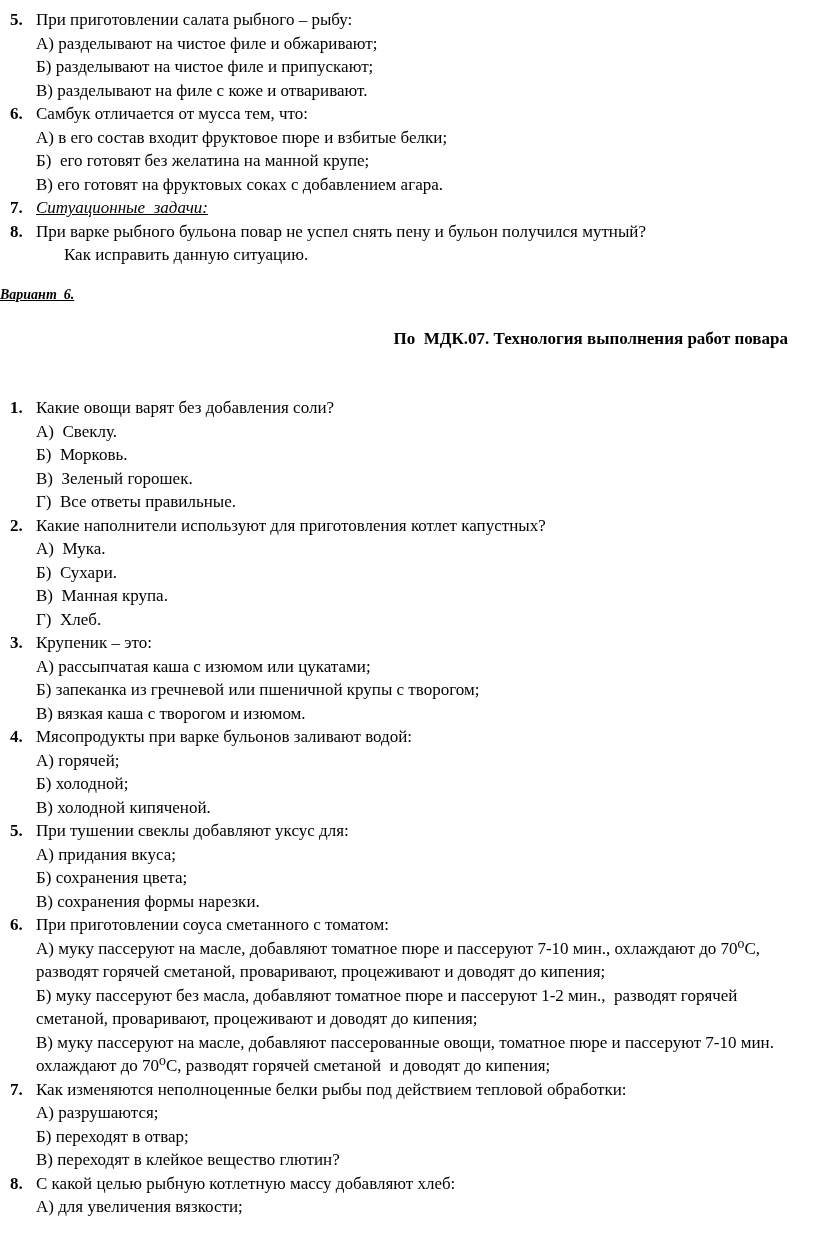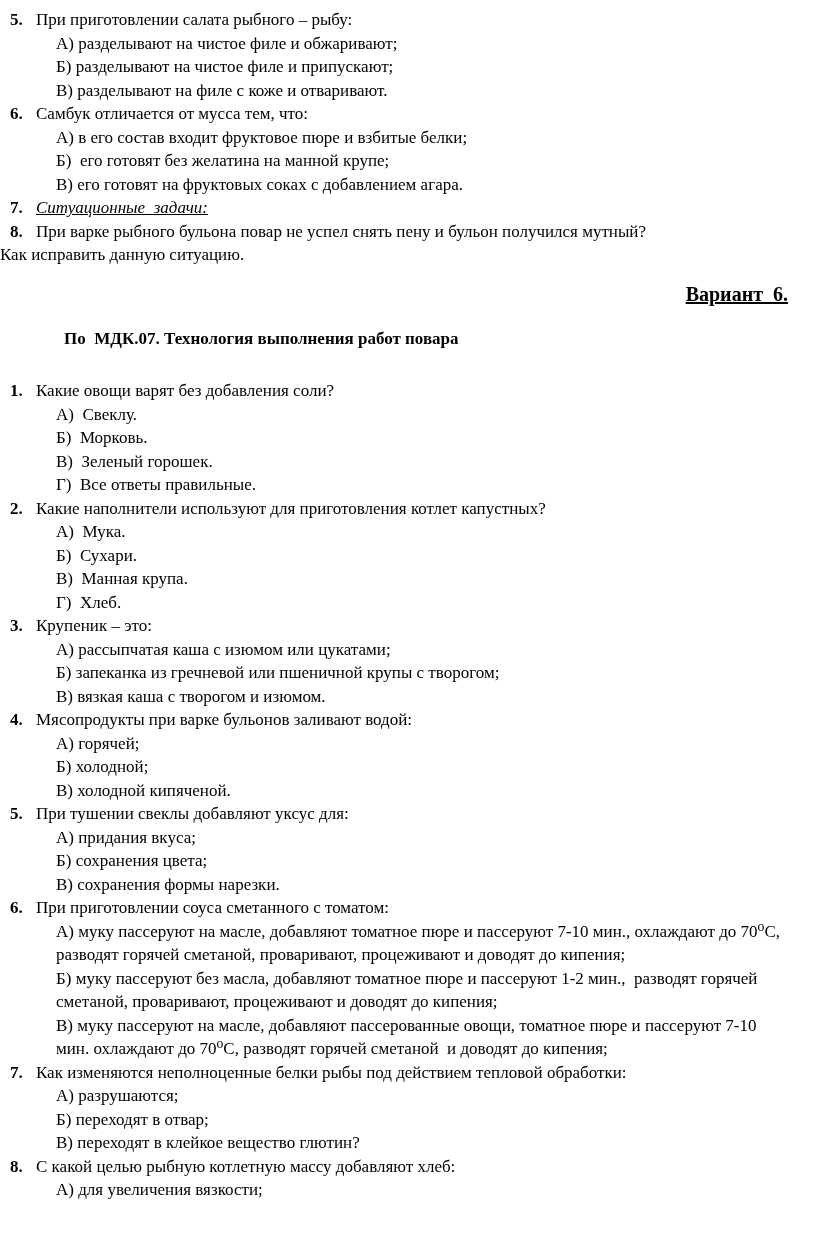--- a/index.html
+++ b/index.html
@@ -21,38 +21,40 @@
       white-space: pre-wrap;
     }
     .line { position: relative; }
     .q   { padding-left: 36px; }
     .num {
       position: absolute;
       left: 10px;
       top: 0;
       font-weight: bold;
     }
-    .opt { padding-left: 56px; }
-    .sub { }
+    .opt { padding-left: 36px; }
+    .sub { padding-left: 64px; }
     .sit {
       font-weight: normal;
       font-style: italic;
       text-decoration: underline;
     }
     .center-h {
-      text-align: right;
+      text-align: left;
       font-weight: bold;
-      font-size: 20px;
+      font-size: 14px;
       line-height: 27px;
       text-decoration: underline;
       margin-top: 14px;
       margin-bottom: 19px;
+      font-style: italic;
     }
     .bold-h {
       font-weight: bold;
       padding-left: 64px;
-      margin-bottom: 29px;
+      margin-bottom: 46px;
+      text-align: right;
     }
   </style>
 </head>
 <body>
 
 <div class="page"><div class="line q"><span class="num">5.</span><span class="qt">При приготовлении салата рыбного – рыбу:</span></div><div class="line opt">А) разделывают на чистое филе и обжаривают;</div><div class="line opt">Б) разделывают на чистое филе и припускают;</div><div class="line opt">В) разделывают на филе с коже и отваривают.</div><div class="line q"><span class="num">6.</span><span class="qt">Самбук отличается от мусса тем, что:</span></div><div class="line opt">А) в его состав входит фруктовое пюре и взбитые белки;</div><div class="line opt">Б)  его готовят без желатина на манной крупе;</div><div class="line opt">В) его готовят на фруктовых соках с добавлением агара.</div><div class="line q"><span class="num">7.</span><span class="sit">Ситуационные  задачи:</span></div><div class="line q"><span class="num">8.</span><span class="qt">При варке рыбного бульона повар не успел снять пену и бульон получился мутный?</span></div><div class="line sub">Как исправить данную ситуацию.</div><div class="center-h">Вариант  6.</div><div class="bold-h">По  МДК.07. Технология выполнения работ повара</div><div class="line q"><span class="num">1.</span><span class="qt">Какие овощи варят без добавления соли?</span></div><div class="line opt">А)  Свеклу.</div><div class="line opt">Б)  Морковь.</div><div class="line opt">В)  Зеленый горошек.</div><div class="line opt">Г)  Все ответы правильные.</div><div class="line q"><span class="num">2.</span><span class="qt">Какие наполнители используют для приготовления котлет капустных?</span></div><div class="line opt">А)  Мука.</div><div class="line opt">Б)  Сухари.</div><div class="line opt">В)  Манная крупа.</div><div class="line opt">Г)  Хлеб.</div><div class="line q"><span class="num">3.</span><span class="qt">Крупеник – это:</span></div><div class="line opt">А) рассыпчатая каша с изюмом или цукатами;</div><div class="line opt">Б) запеканка из гречневой или пшеничной крупы с творогом;</div><div class="line opt">В) вязкая каша с творогом и изюмом.</div><div class="line q"><span class="num">4.</span><span class="qt">Мясопродукты при варке бульонов заливают водой:</span></div><div class="line opt">А) горячей;</div><div class="line opt">Б) холодной;</div><div class="line opt">В) холодной кипяченой.</div><div class="line q"><span class="num">5.</span><span class="qt">При тушении свеклы добавляют уксус для:</span></div><div class="line opt">А) придания вкуса;</div><div class="line opt">Б) сохранения цвета;</div><div class="line opt">В) сохранения формы нарезки.</div><div class="line q"><span class="num">6.</span><span class="qt">При приготовлении соуса сметанного с томатом:</span></div><div class="line opt">А) муку пассеруют на масле, добавляют томатное пюре и пассеруют 7-10 мин., охлаждают до 70⁰С, разводят горячей сметаной, проваривают, процеживают и доводят до кипения;</div><div class="line opt">Б) муку пассеруют без масла, добавляют томатное пюре и пассеруют 1-2 мин.,  разводят горячей сметаной, проваривают, процеживают и доводят до кипения;</div><div class="line opt">В) муку пассеруют на масле, добавляют пассерованные овощи, томатное пюре и пассеруют 7-10 мин. охлаждают до 70⁰С, разводят горячей сметаной  и доводят до кипения;</div><div class="line q"><span class="num">7.</span><span class="qt">Как изменяются неполноценные белки рыбы под действием тепловой обработки:</span></div><div class="line opt">А) разрушаются;</div><div class="line opt">Б) переходят в отвар;</div><div class="line opt">В) переходят в клейкое вещество глютин?</div><div class="line q"><span class="num">8.</span><span class="qt">С какой целью рыбную котлетную массу добавляют хлеб:</span></div><div class="line opt">А) для увеличения вязкости;</div></div>
 
 </body></html>

